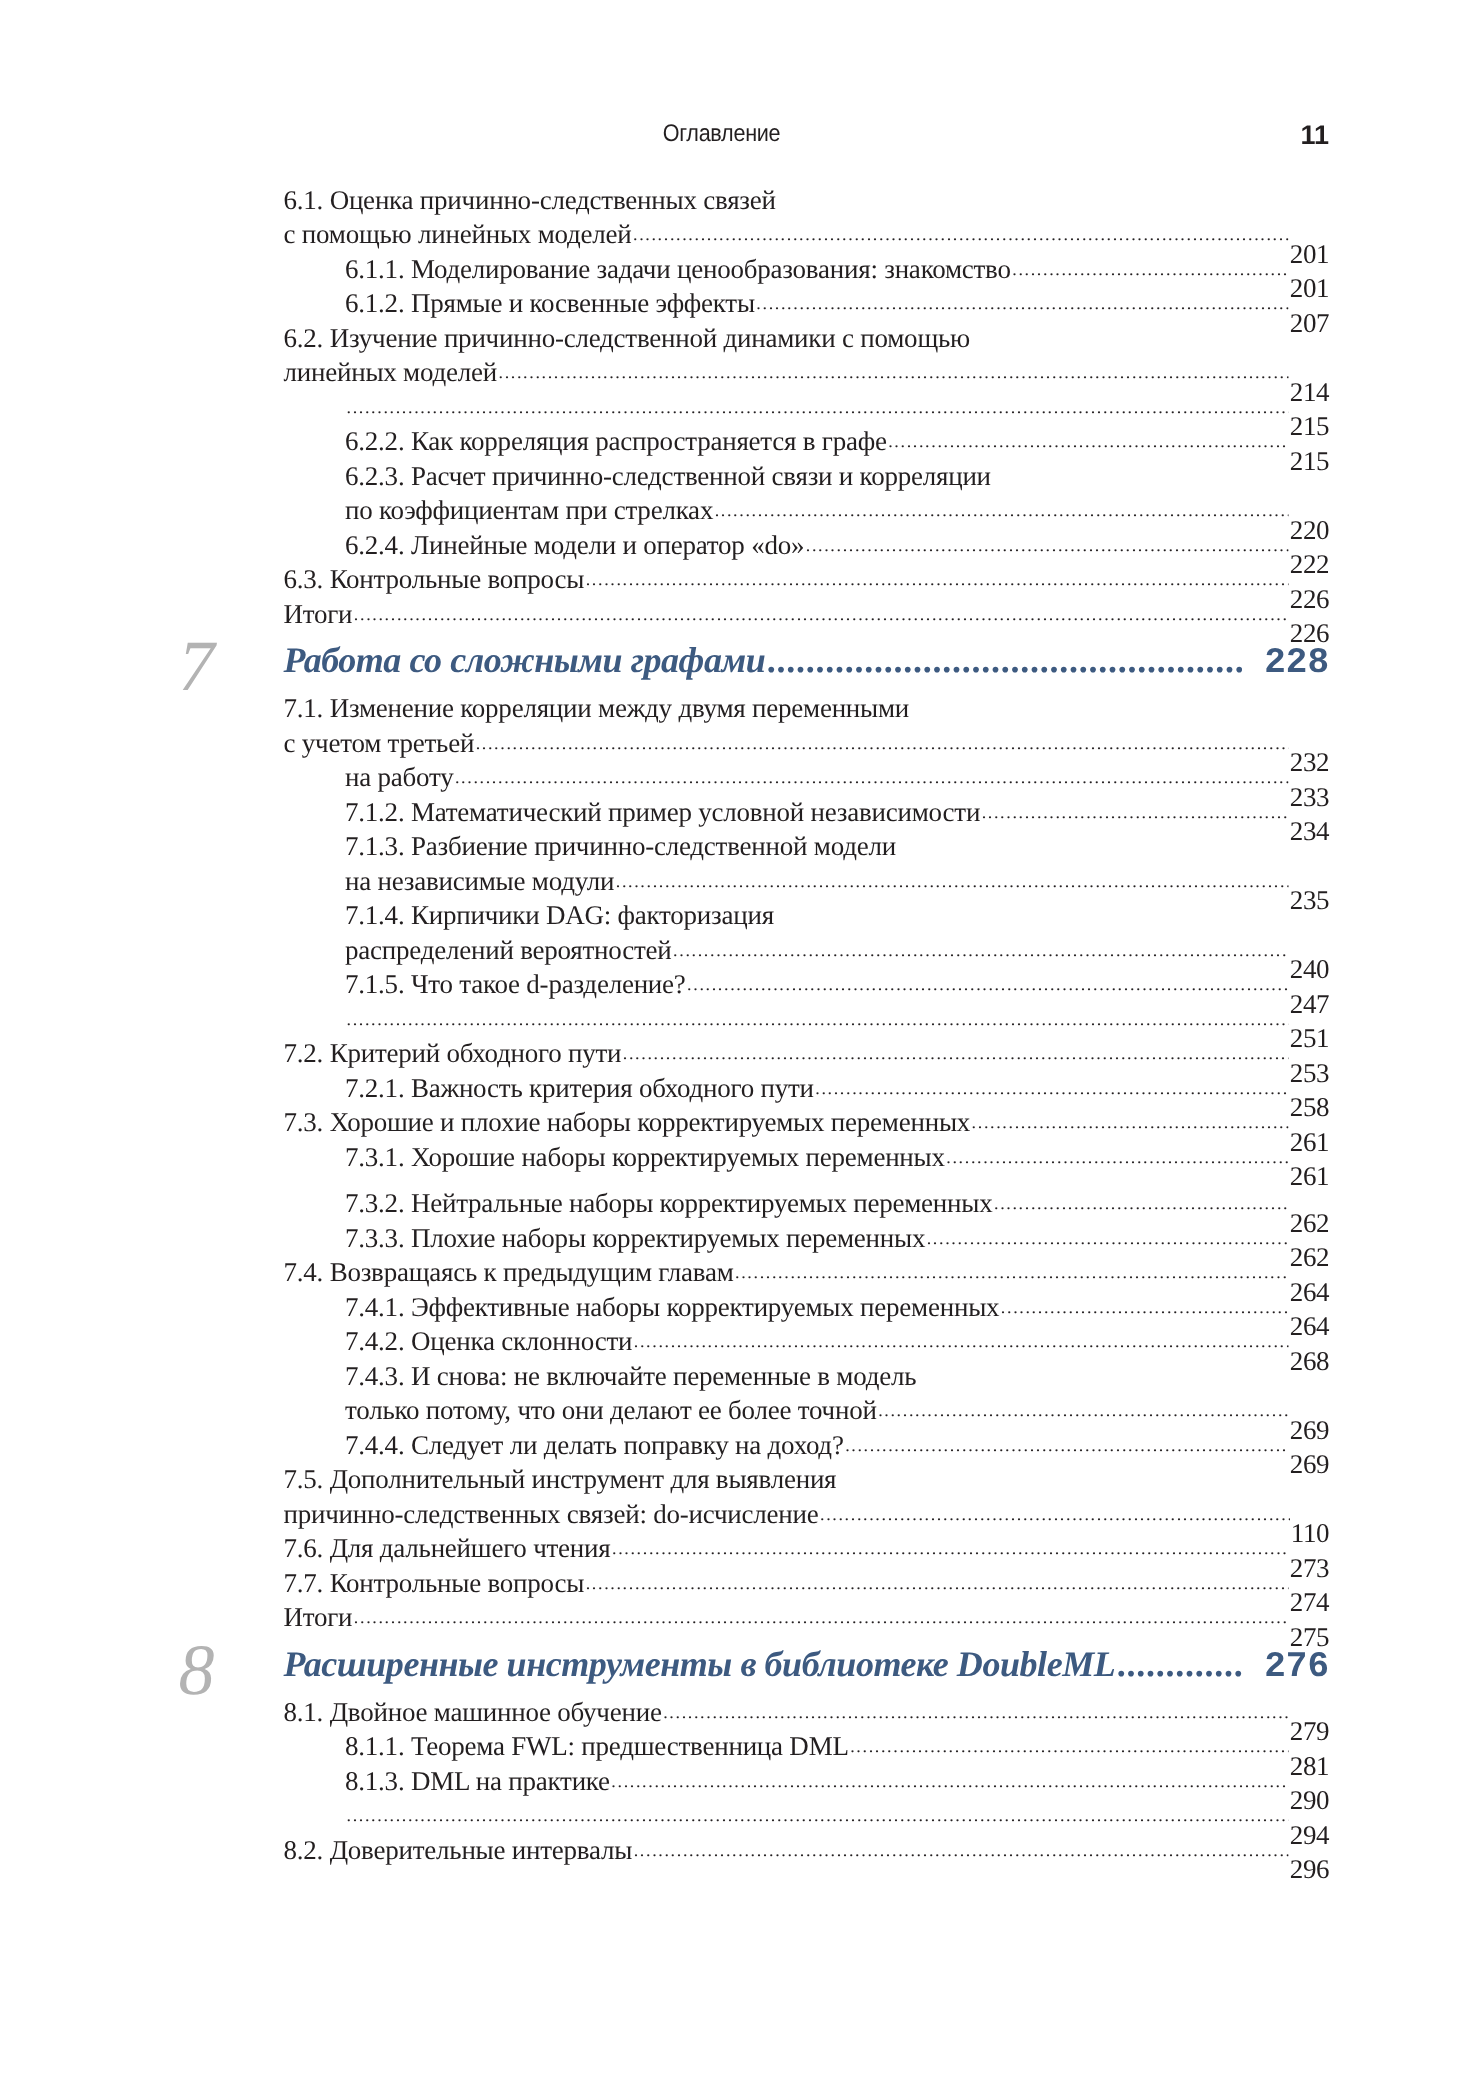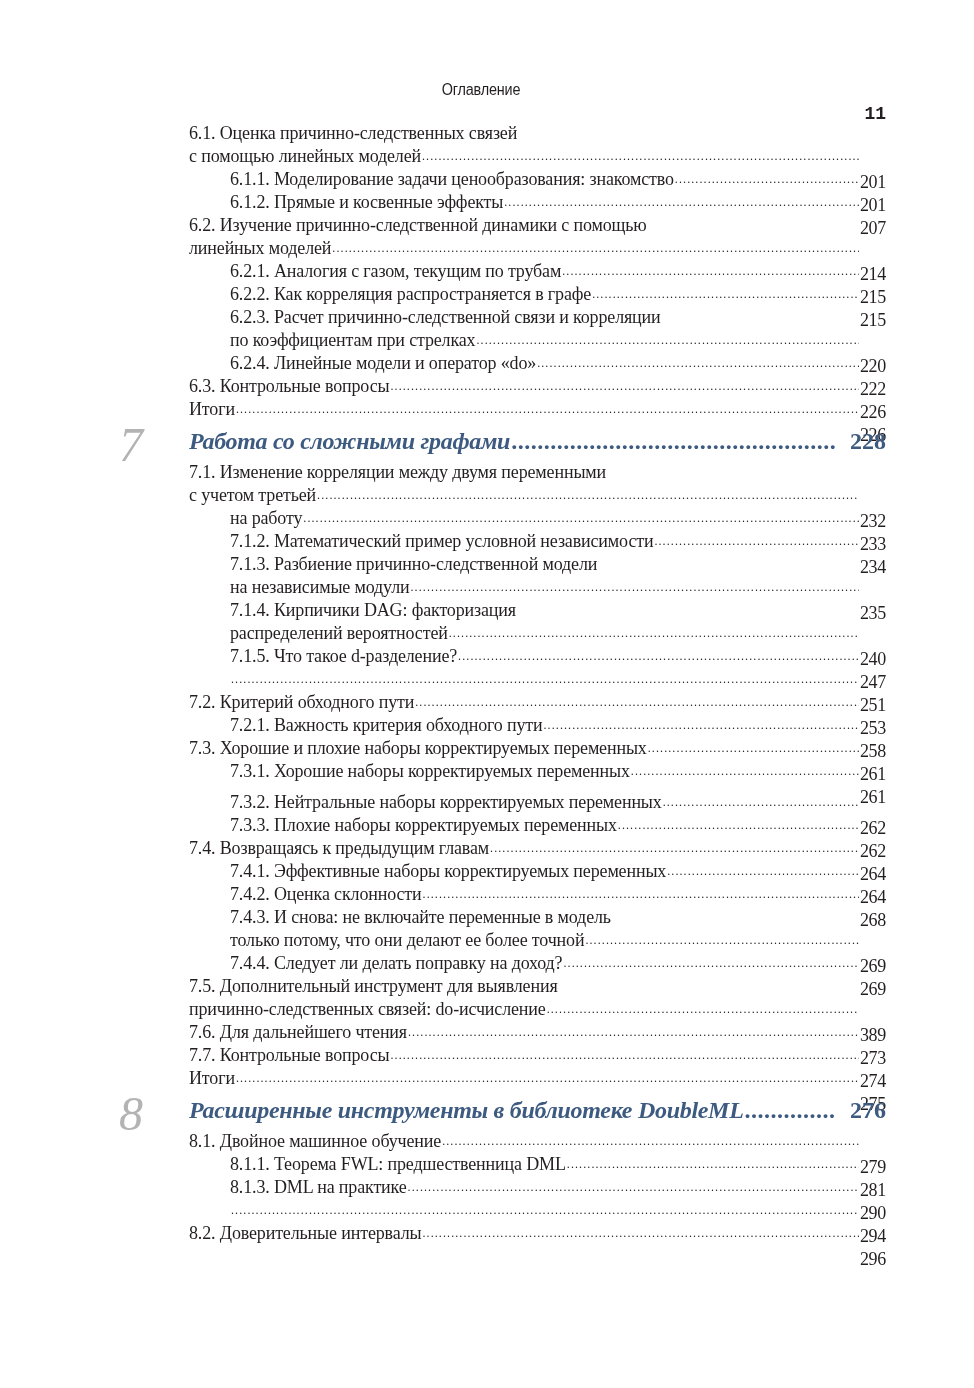--- a/index.html
+++ b/index.html
@@ -29,44 +29,43 @@
       font-family: "Liberation Sans", sans-serif;
       font-size: 16px;
       letter-spacing: -0.2px;
       color: #231f20;
       transform: scaleX(0.9);
       line-height: 24px;
     }
     .page-number {
       position: absolute;
       right: 88px;
-      font-family: Liberation Mono, monospace;
+      font-family: Liberation Sans, sans-serif;
       font-weight: bold;
       font-size: 18px;
       color: #231f20;
       line-height: 24px;
-      margin-top: 24px;
     }
     .toc {
       position: absolute;
       top: 122px;
       left: 0;
       width: 974px;
     }
     .toc-line {
       position: relative;
       height: 23px;
       font-family: "Liberation Serif", serif;
       font-size: 18px;
       line-height: 23px;
       white-space: nowrap;
       margin-left: 189px;
       width: 697px;
       display: flex;
-      align-items: flex-start;
+      align-items: center;
     }
     .toc-line.lvl2 {
       margin-left: 230px;
       width: 656px;
     }
     .toc-line .t {
       flex: 0 0 auto;
       letter-spacing: -0.15px;
     }
     .toc-line .dots {
@@ -104,21 +103,21 @@
       flex: 1 1 auto;
       overflow: hidden;
       margin: 0 1px;
       letter-spacing: 0.5px;
       font-style: normal;
     }
     .chapter .dots::after {
       content: "........................................................................................................................................................";
     }
     .chapter .t { flex: 0 0 auto; letter-spacing: -0.3px; }
-    .chapter .p { flex: 0 0 auto; font-style: normal; font-family: Liberation Serif, serif; margin-left: 14px; }
+    .chapter .p { flex: 0 0 auto; font-style: normal; font-family: Liberation Mono, monospace; margin-left: 14px; }
     .chapter-num {
       position: absolute;
       left: -70px;
       top: 2px;
       font-family: "Liberation Serif", serif;
       font-style: italic;
       font-size: 48px;
       line-height: 44px;
       color: #b3b3b3;
       font-weight: normal;
@@ -154,21 +153,20 @@
     </div>
     <div class="toc-line nodots">
       <span class="t">6.2. Изучение причинно-следственной динамики с помощью</span>
     </div>
     <div class="toc-line">
       <span class="t">линейных моделей</span>
       <span class="dots"></span>
       <span class="p">214</span>
     </div>
     <div class="toc-line lvl2">
-      <span class="t">6.2.1. Аналогия с газом, текущим по трубам</span>
       <span class="dots"></span>
       <span class="p">215</span>
     </div>
     <div class="toc-line lvl2">
       <span class="t">6.2.2. Как корреляция распространяется в графе</span>
       <span class="dots"></span>
       <span class="p">215</span>
     </div>
     <div class="toc-line lvl2 nodots">
       <span class="t">6.2.3. Расчет причинно-следственной связи и корреляции</span>
@@ -300,21 +298,21 @@
       <span class="t">7.4.4. Следует ли делать поправку на доход?</span>
       <span class="dots"></span>
       <span class="p">269</span>
     </div>
     <div class="toc-line nodots">
       <span class="t">7.5. Дополнительный инструмент для выявления</span>
     </div>
     <div class="toc-line">
       <span class="t">причинно-следственных связей: do-исчисление</span>
       <span class="dots"></span>
-      <span class="p">389</span>
+      <span class="p">110</span>
     </div>
     <div class="toc-line">
       <span class="t">7.6. Для дальнейшего чтения</span>
       <span class="dots"></span>
       <span class="p">273</span>
     </div>
     <div class="toc-line">
       <span class="t">7.7. Контрольные вопросы</span>
       <span class="dots"></span>
       <span class="p">274</span>

